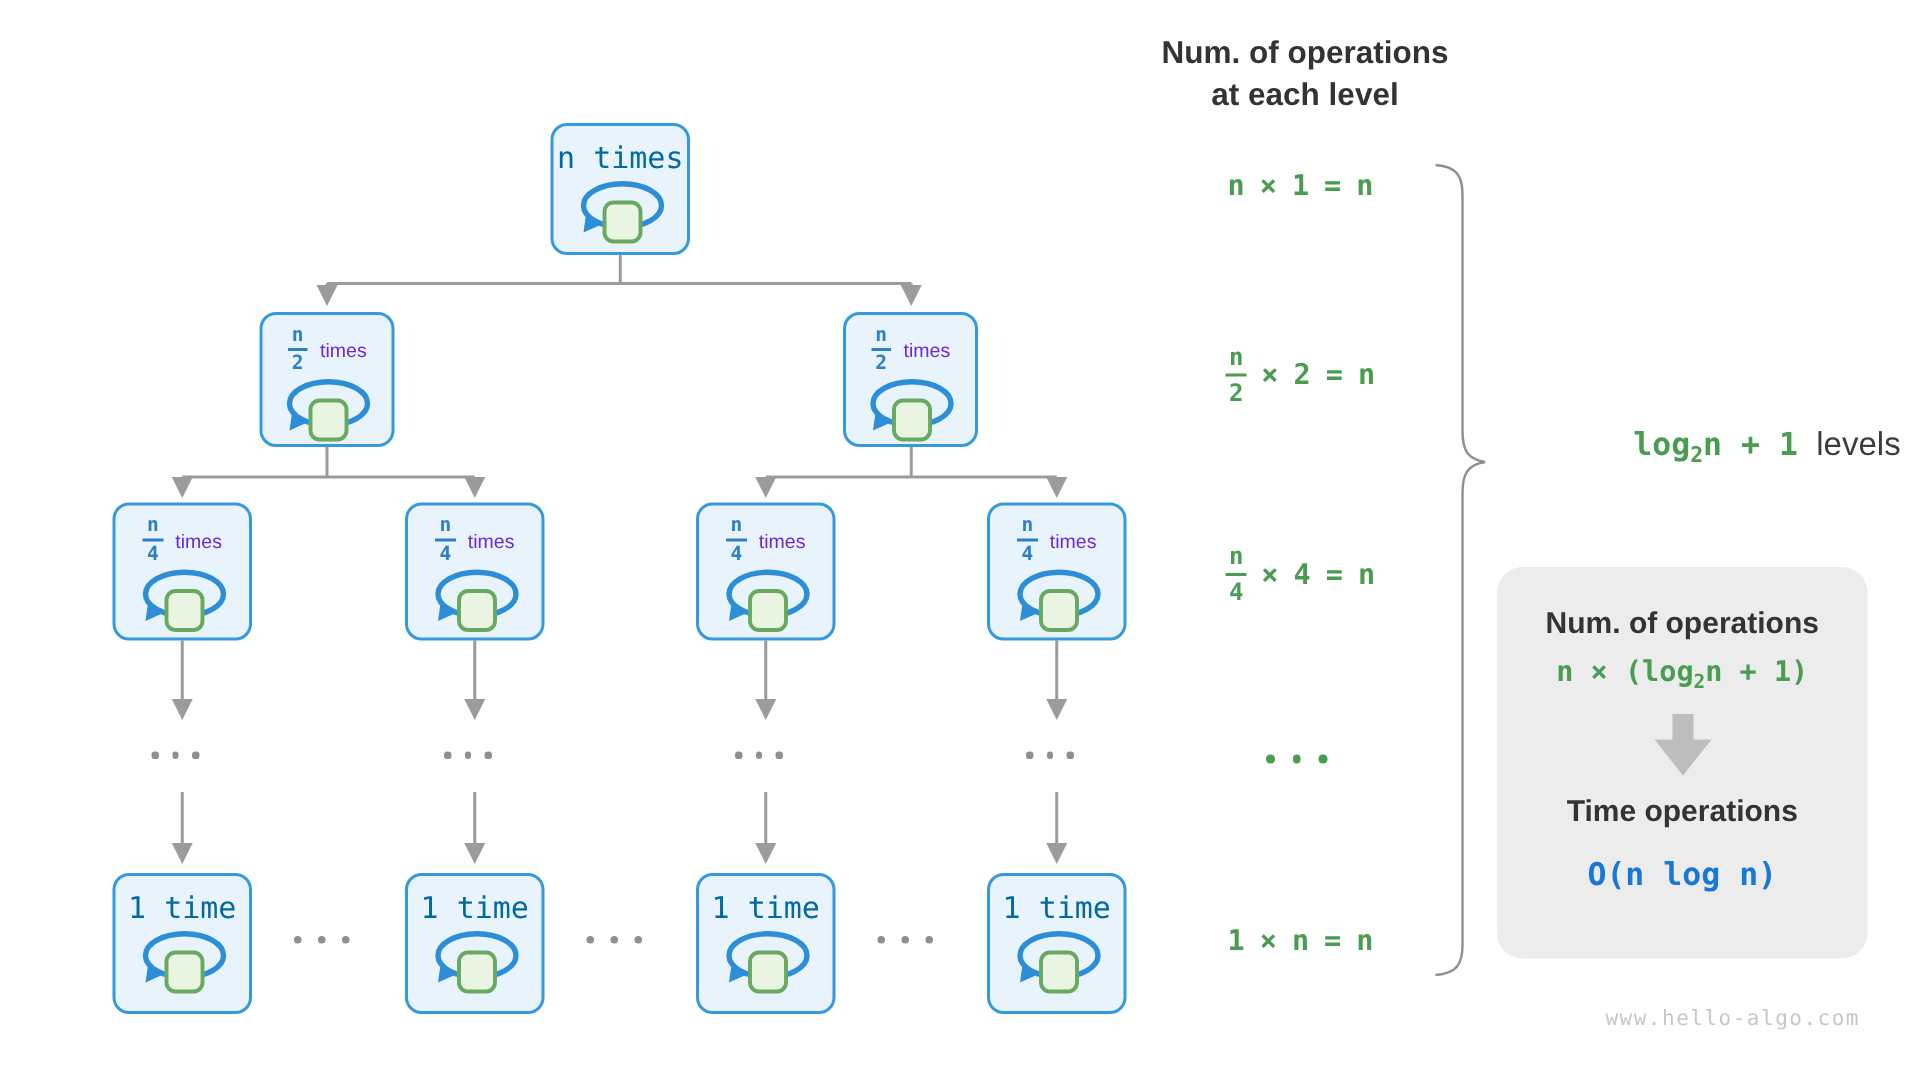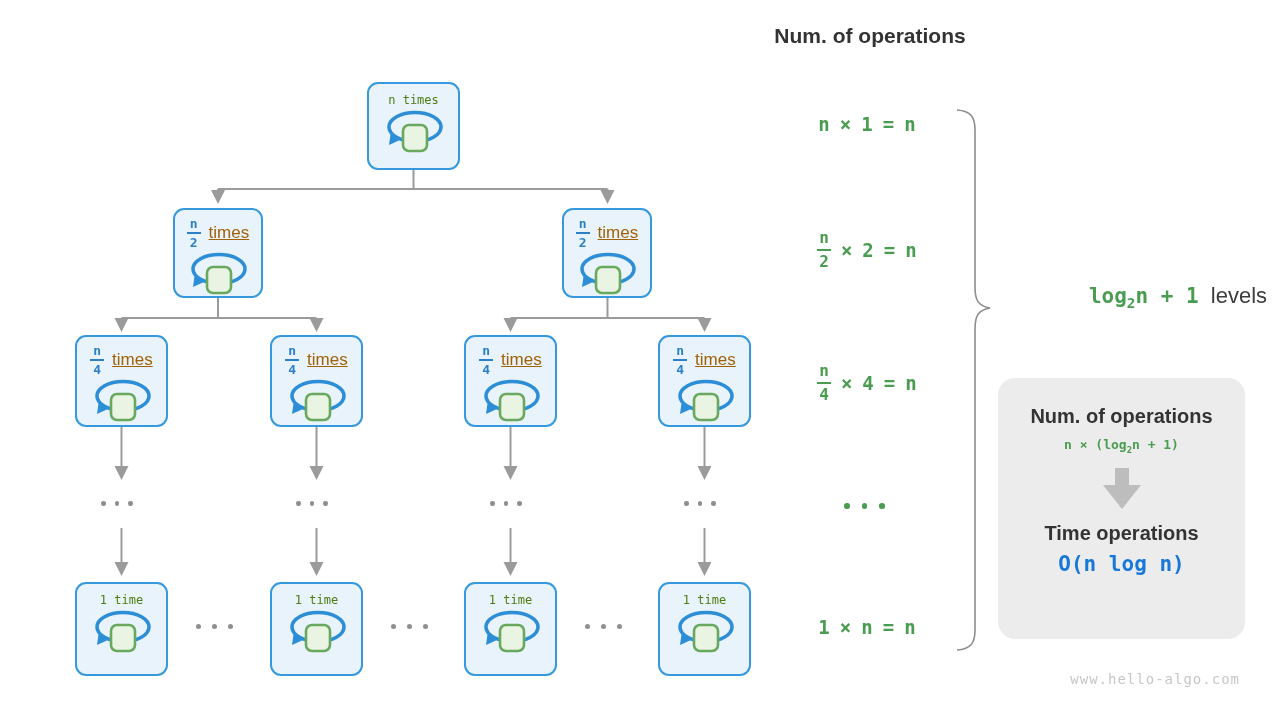--- a/index.html
+++ b/index.html
@@ -2,26 +2,26 @@
 <html><head>
 <meta charset="utf-8">
 <style>
   html,body{margin:0;padding:0;background:#ffffff;}
   #canvas{position:relative;width:1280px;height:720px;background:#ffffff;overflow:hidden;
           font-family:"Liberation Sans", sans-serif;}
   
   .node{position:absolute;box-sizing:border-box;background:#e9f3fb;border:2.5px solid #3699dd;
         border-radius:11px;display:flex;flex-direction:column;align-items:center;z-index:2;}
   .node-label{margin-top:9px;font-family:"DejaVu Sans Mono",monospace;font-weight:500;
-              font-size:12px;color:#4d7c0f;white-space:nowrap;}
+              font-size:20px;color:#0369a1;white-space:nowrap;}
   .node-label-row{margin-top:7px;display:flex;align-items:center;gap:8px;color:#2b80c8;}
   .node-frac{display:inline-flex;flex-direction:column;align-items:center;line-height:1;
              font-family:"DejaVu Sans Mono",monospace;font-weight:700;font-size:13px;color:#2b80c8;}
   .node-frac .num{padding:0 3px 2px;border-bottom:2px solid #2b80c8;margin-bottom:2px;}
-  .node-times{font-family:"Liberation Sans",sans-serif;font-size:17px;color:#a16207;text-decoration:underline;}
+  .node-times{font-family:"Liberation Sans",sans-serif;font-size:13px;color:#6d28d9;}
   .loop-icon{margin-top:1px;}
   
   .dots{position:absolute;display:flex;align-items:center;z-index:2;}
   .dots i{display:block;border-radius:50%;}
   .dots.gray i{background:#8f8f8f;}
   .dots.green i{background:#4a9c50;}
   
   .formula{position:absolute;left:772px;width:190px;display:flex;justify-content:center;
            align-items:center;gap:10px;font-family:"DejaVu Sans Mono",monospace;font-weight:700;
            font-size:19px;color:#4a9c50;z-index:2;}
@@ -33,25 +33,25 @@
   .brace-label{position:absolute;left:1058px;top:281px;width:240px;text-align:center;
                font-size:22px;color:#3c3c3c;line-height:30px;}
   .brace-label .green{font-family:"DejaVu Sans Mono",monospace;font-weight:700;color:#4a9c50;font-size:21px;}
   .brace-label sub{font-size:0.68em;}
   
   .panel{position:absolute;left:998px;top:378px;width:247px;height:261px;background:#ececec;
          border-radius:17px;display:flex;flex-direction:column;align-items:center;z-index:2;}
   .panel-title{font-size:20px;font-weight:700;color:#333;}
   .panel-title.first{margin-top:27px;}
   .panel-formula{margin-top:9px;font-family:"DejaVu Sans Mono",monospace;font-weight:700;
-                 font-size:13px;color:#4a9c50;}
+                 font-size:19px;color:#4a9c50;}
   .panel-formula sub,.panel-complexity sub{font-size:0.68em;}
   .panel-arrow{margin-top:13px;}
   .panel-title.second{margin-top:12px;}
-  .panel-complexity{margin-top:7px;font-family:"DejaVu Sans Mono",monospace;font-weight:700;
+  .panel-complexity{margin-top:18px;font-family:"DejaVu Sans Mono",monospace;font-weight:700;
                     font-size:21px;color:#1878d8;}
   
   .watermark{position:absolute;left:1055px;top:671px;width:185px;text-align:right;
              font-family:"DejaVu Sans Mono",monospace;font-size:14px;letter-spacing:1px;color:#c7c7c7;}
   svg.overlay{position:absolute;left:0;top:0;z-index:1;}
 </style>
 </head>
 <body>
 
 <div id="canvas">
@@ -245,20 +245,21 @@
       <i style="width:5px;height:5px"></i>
     </div>
   <div class="dots gray" style="left:585px;top:624px;gap:11px;">
       <i style="width:5px;height:5px"></i>
       <i style="width:5px;height:5px"></i>
       <i style="width:5px;height:5px"></i>
     </div>
 
   <div class="col-header">
     <div>Num. of operations</div>
+    <div>at each level</div>
   </div>
 
   <div class="formula" style="top:111px;height:26px;">
     <span>n</span>
       <span>×</span>
       <span>1</span>
       <span>=</span>
       <span>n</span>
   </div>
 

